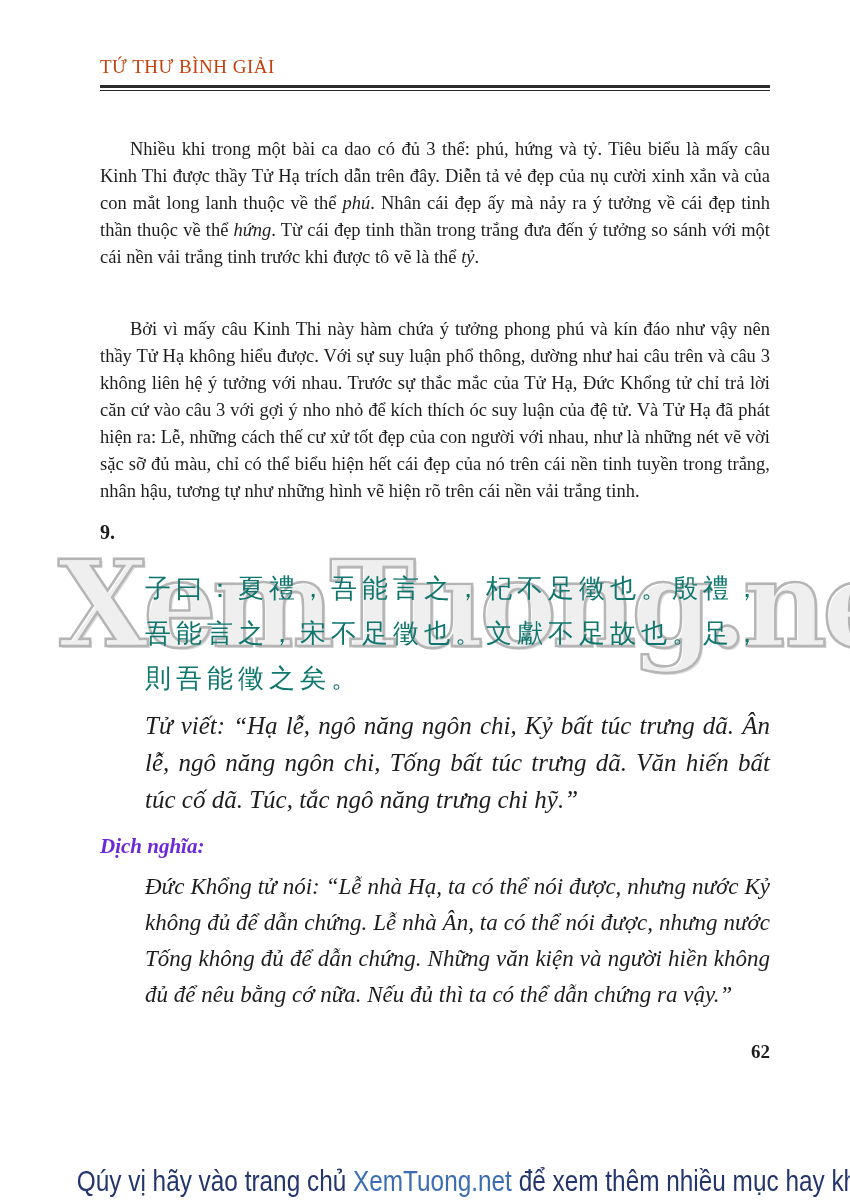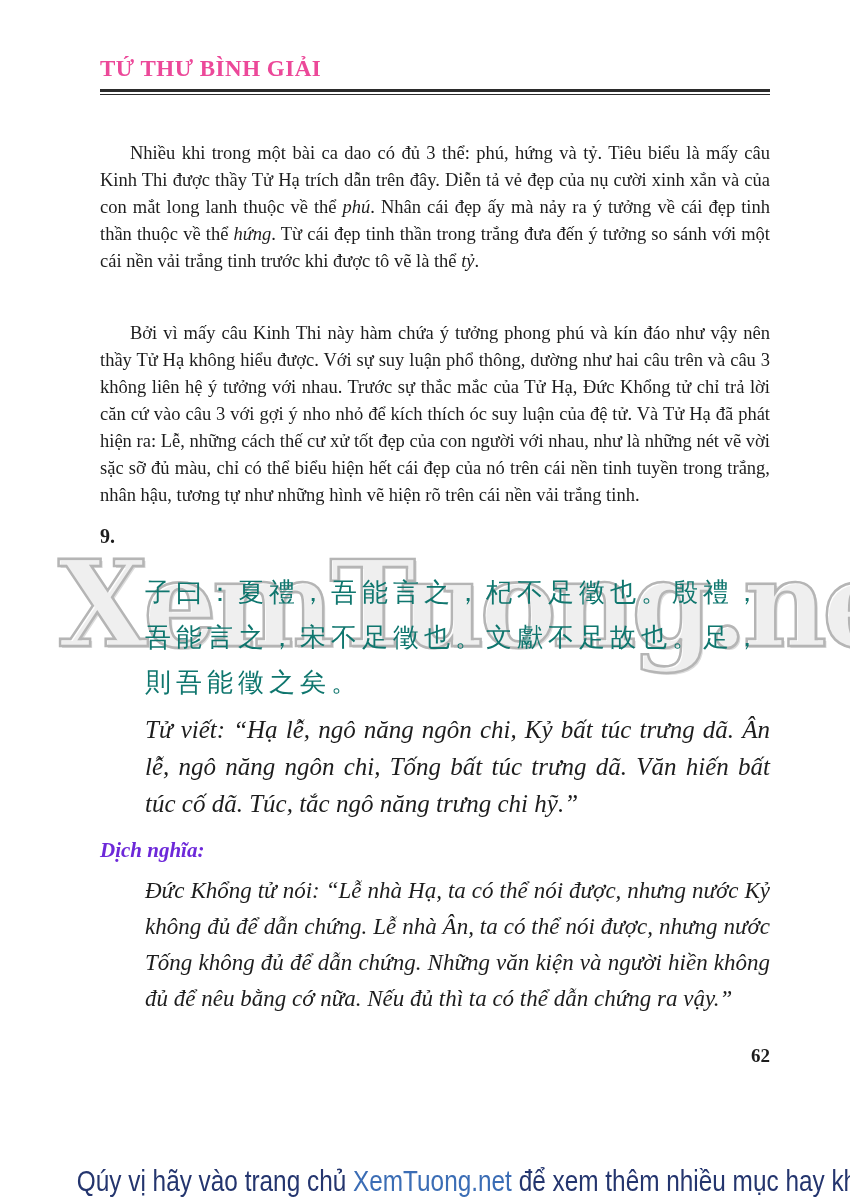--- a/index.html
+++ b/index.html
@@ -13,22 +13,22 @@
   }
   .page { position: relative; width: 850px; height: 1202px; }
 
   .content {
     position: relative; z-index: 1;
     padding: 56px 80px 0 100px;
   }
 
   
   .running-head {
-    font-size: 23px; font-weight: bold; letter-spacing: 0.5px;
-    color: #ec4899;
+    font-size: 19px; font-weight: normal; letter-spacing: 0.5px;
+    color: #c2410c;
   }
   .head-rule {
     margin-top: 7px; height: 2px;
     border-top: 3px solid #2b2b2b;
     border-bottom: 1px solid #2b2b2b;
   }
 
   
   .body-text { margin-top: 13px; font-size: 18.5px; line-height: 27px; text-align: justify; }
   .body-text p { margin: 0 0 7px 0; }

